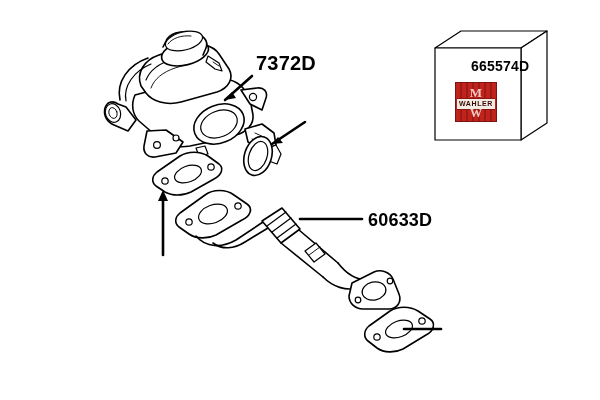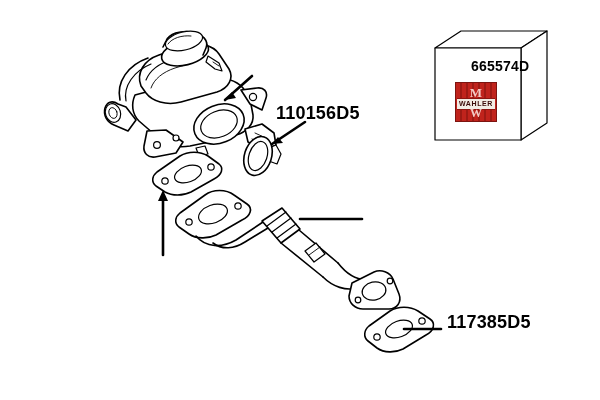--- a/index.html
+++ b/index.html
@@ -244,26 +244,26 @@
     <g>
 
       <path class="fw2" d="M435 48 L461 31 L547 31 L521 48 Z"></path>
 
       <path class="fw2" d="M521 48 L547 31 L547 123 L521 140 Z"></path>
 
       <rect class="fw2" x="435" y="48" width="86" height="92"></rect>
     </g>
   </svg>
 
-
-  <div class="part-label" id="label-110156D5">110156D5</div>
-
-
-
-  <div class="part-label" id="label-117385D5">117385D5</div>
+  <div class="part-label" id="label-7372D">7372D</div>
+
+
+  <div class="part-label" id="label-60633D">60633D</div>
+
+
 
   <div class="part-label" id="label-665574D">665574D</div>
 
   <div id="wahler-logo">
     <div class="stripes"></div>
     <div class="mark-top">M</div>
     <div class="wordmark">WAHLER</div>
     <div class="mark-bottom">W</div>
   </div>
 

